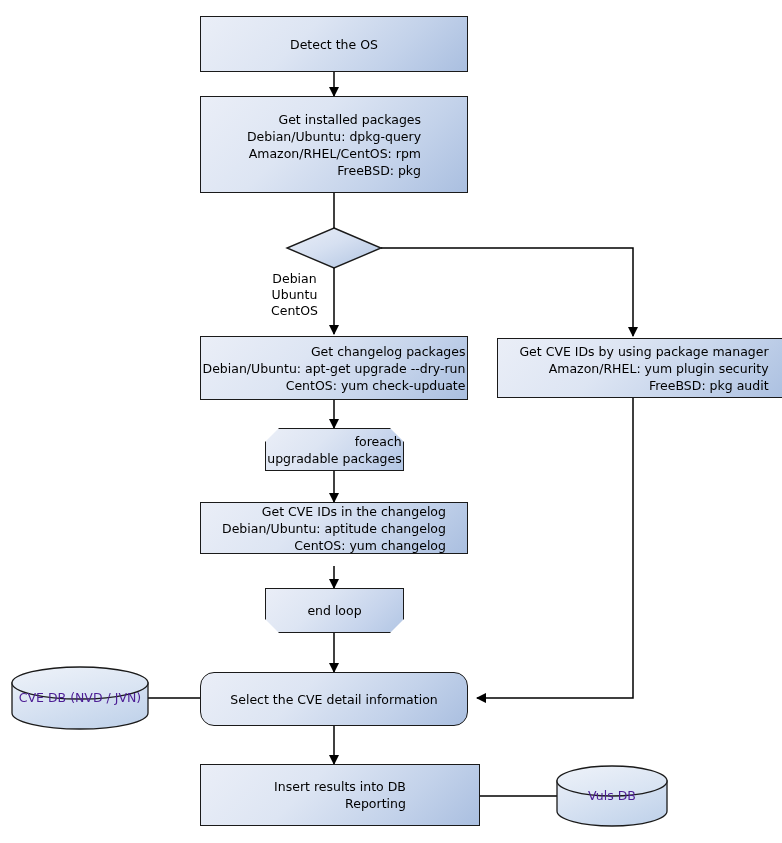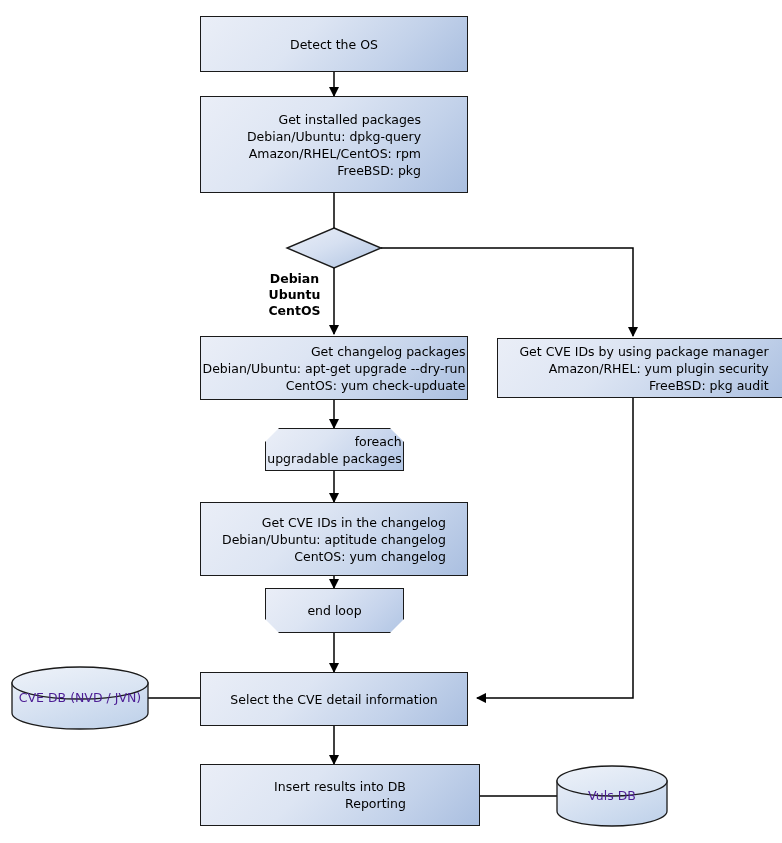--- a/index.html
+++ b/index.html
@@ -141,33 +141,33 @@
 Debian/Ubuntu: apt-get upgrade --dry-run
 CentOS: yum check-upduate</div>
 
   <div class="node proc" style="left:497px; top:338px; width:294px; height:60px;">Get CVE IDs by using package manager
 Amazon/RHEL: yum plugin security
 FreeBSD: pkg audit</div>
 
   <div class="node loop-start" style="left:265px; top:428px; width:139px; height:43px;">foreach
 upgradable  packages</div>
 
-  <div class="node proc" style="left:200px; top:502px; width:268px; height:74px;">Get CVE IDs in the changelog
+  <div class="node proc" style="left:200px; top:502px; width:268px; height:52px;">Get CVE IDs in the changelog
 Debian/Ubuntu: aptitude changelog
 CentOS: yum changelog</div>
 
   <div class="node loop-end" style="left:265px; top:588px; width:139px; height:45px;">end loop</div>
 
-  <div class="node proc" style="left:200px; top:672px; width:268px; height:54px;">Select the CVE detail information</div>
+  <div class="node proc" style="left:200px; top:672px; width:268px; height:54px;border-radius:14px;">Select the CVE detail information</div>
 
   <div class="node proc" style="left:200px; top:764px; width:280px; height:62px;">Insert results into DB
 Reporting</div>
 
   <div class="db-label" style="left:12px; top:698px; width:136px; transform:translateY(-8px);">CVE DB (NVD / JVN)</div>
 
   <div class="db-label" style="left:557px; top:796px; width:110px; transform:translateY(-8px);">Vuls DB</div>
 
-  <div class="edge-label" style="left:262px; top:271px; width:65px; text-align:center;font-weight:bold;">Debian
+  <div class="edge-label" style="left:262px; top:271px; width:65px; text-align:center;">Debian
 Ubuntu
 CentOS</div>
 
 
 </div>
 
 </body></html>

